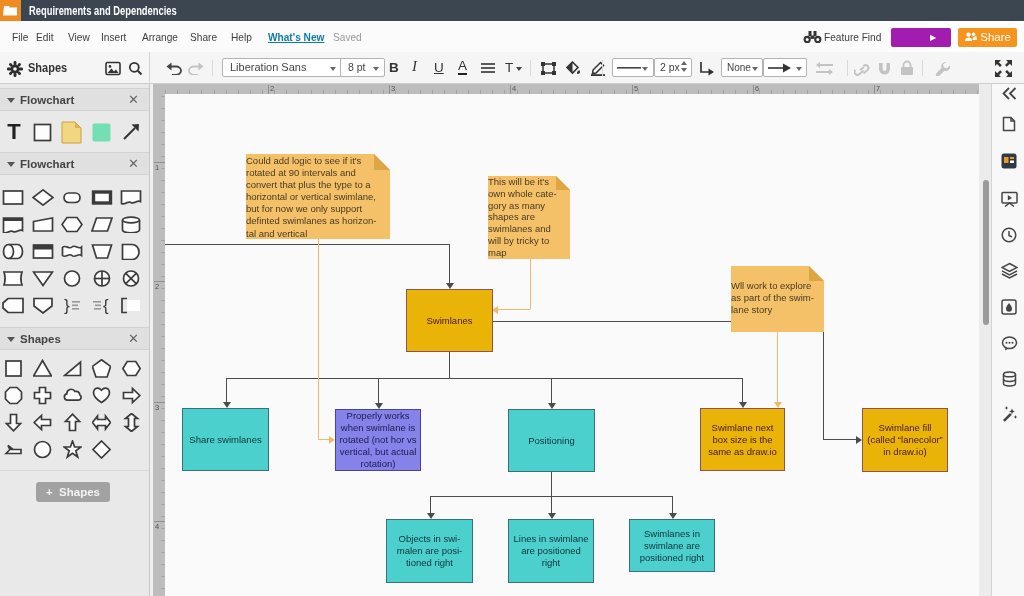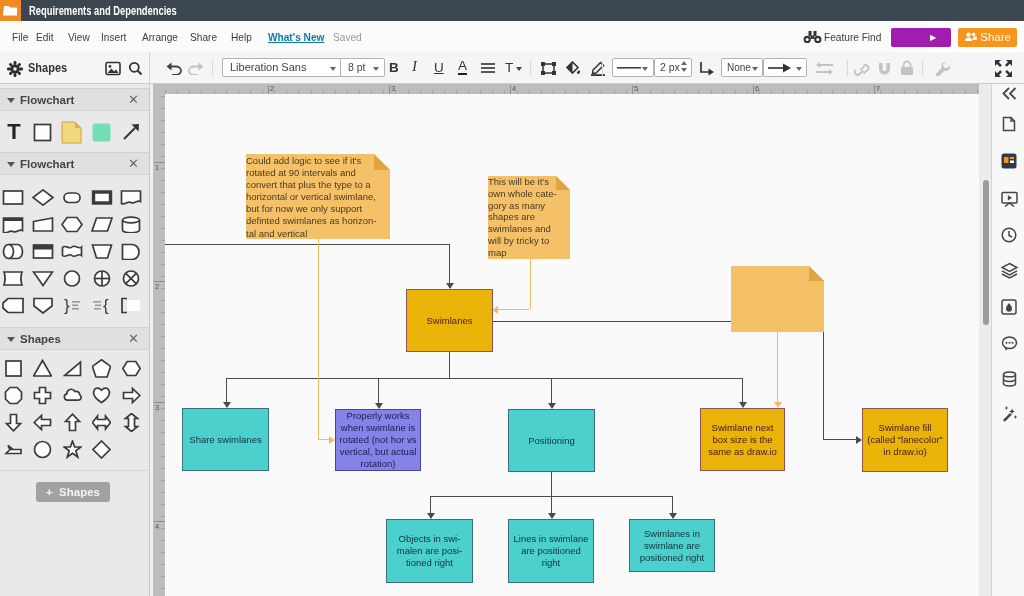--- a/index.html
+++ b/index.html
@@ -491,20 +491,21 @@
     <div class="stxt" style="line-height:12.1px;padding-top:1px">Could add logic to see if it's<br>rotated at 90 intervals and<br>convert that plus the type to a<br>horizontal or vertical swimlane,<br>but for now we only support<br>definted swimlanes as horizon-<br>tal and vertical</div>
   </div>
 <div class="sticky" style="left:488px;top:176px;width:82px;height:83px">
     <div class="sbg" style="clip-path:polygon(0 0,calc(100% - 14px) 0,100% 14px,100% 100%,0 100%)"></div>
     <div class="fold" style="left:68px;top:0;width:14px;height:14px;clip-path:polygon(0 0,100% 100%,0 100%)"></div>
     <div class="stxt" style="line-height:11.8px;padding-top:0px">This will be it's<br>own whole cate-<br>gory as many<br>shapes are<br>swimlanes and<br>will by tricky to<br>map</div>
   </div>
 <div class="sticky" style="left:731px;top:266px;width:93px;height:66px">
     <div class="sbg" style="clip-path:polygon(0 0,calc(100% - 15px) 0,100% 15px,100% 100%,0 100%)"></div>
     <div class="fold" style="left:78px;top:0;width:15px;height:15px;clip-path:polygon(0 0,100% 100%,0 100%)"></div>
+    <div class="stxt" style="line-height:12px;padding-top:14px">Wll work to explore<br>as part of the swim-<br>lane story</div>
   </div>
 <div class="db red" style="left:406px;top:289px;width:87px;height:63px">
     <div>Swimlanes</div>
   </div>
 <div class="db teal" style="left:182px;top:408px;width:87px;height:63px">
     <div>Share swimlanes</div>
   </div>
 <div class="db purple" style="left:335px;top:409px;width:86px;height:62px">
     <div>Properly works<br>when swimlane is<br>rotated (not hor vs<br>vertical, but actual<br>rotation)</div>
   </div>

